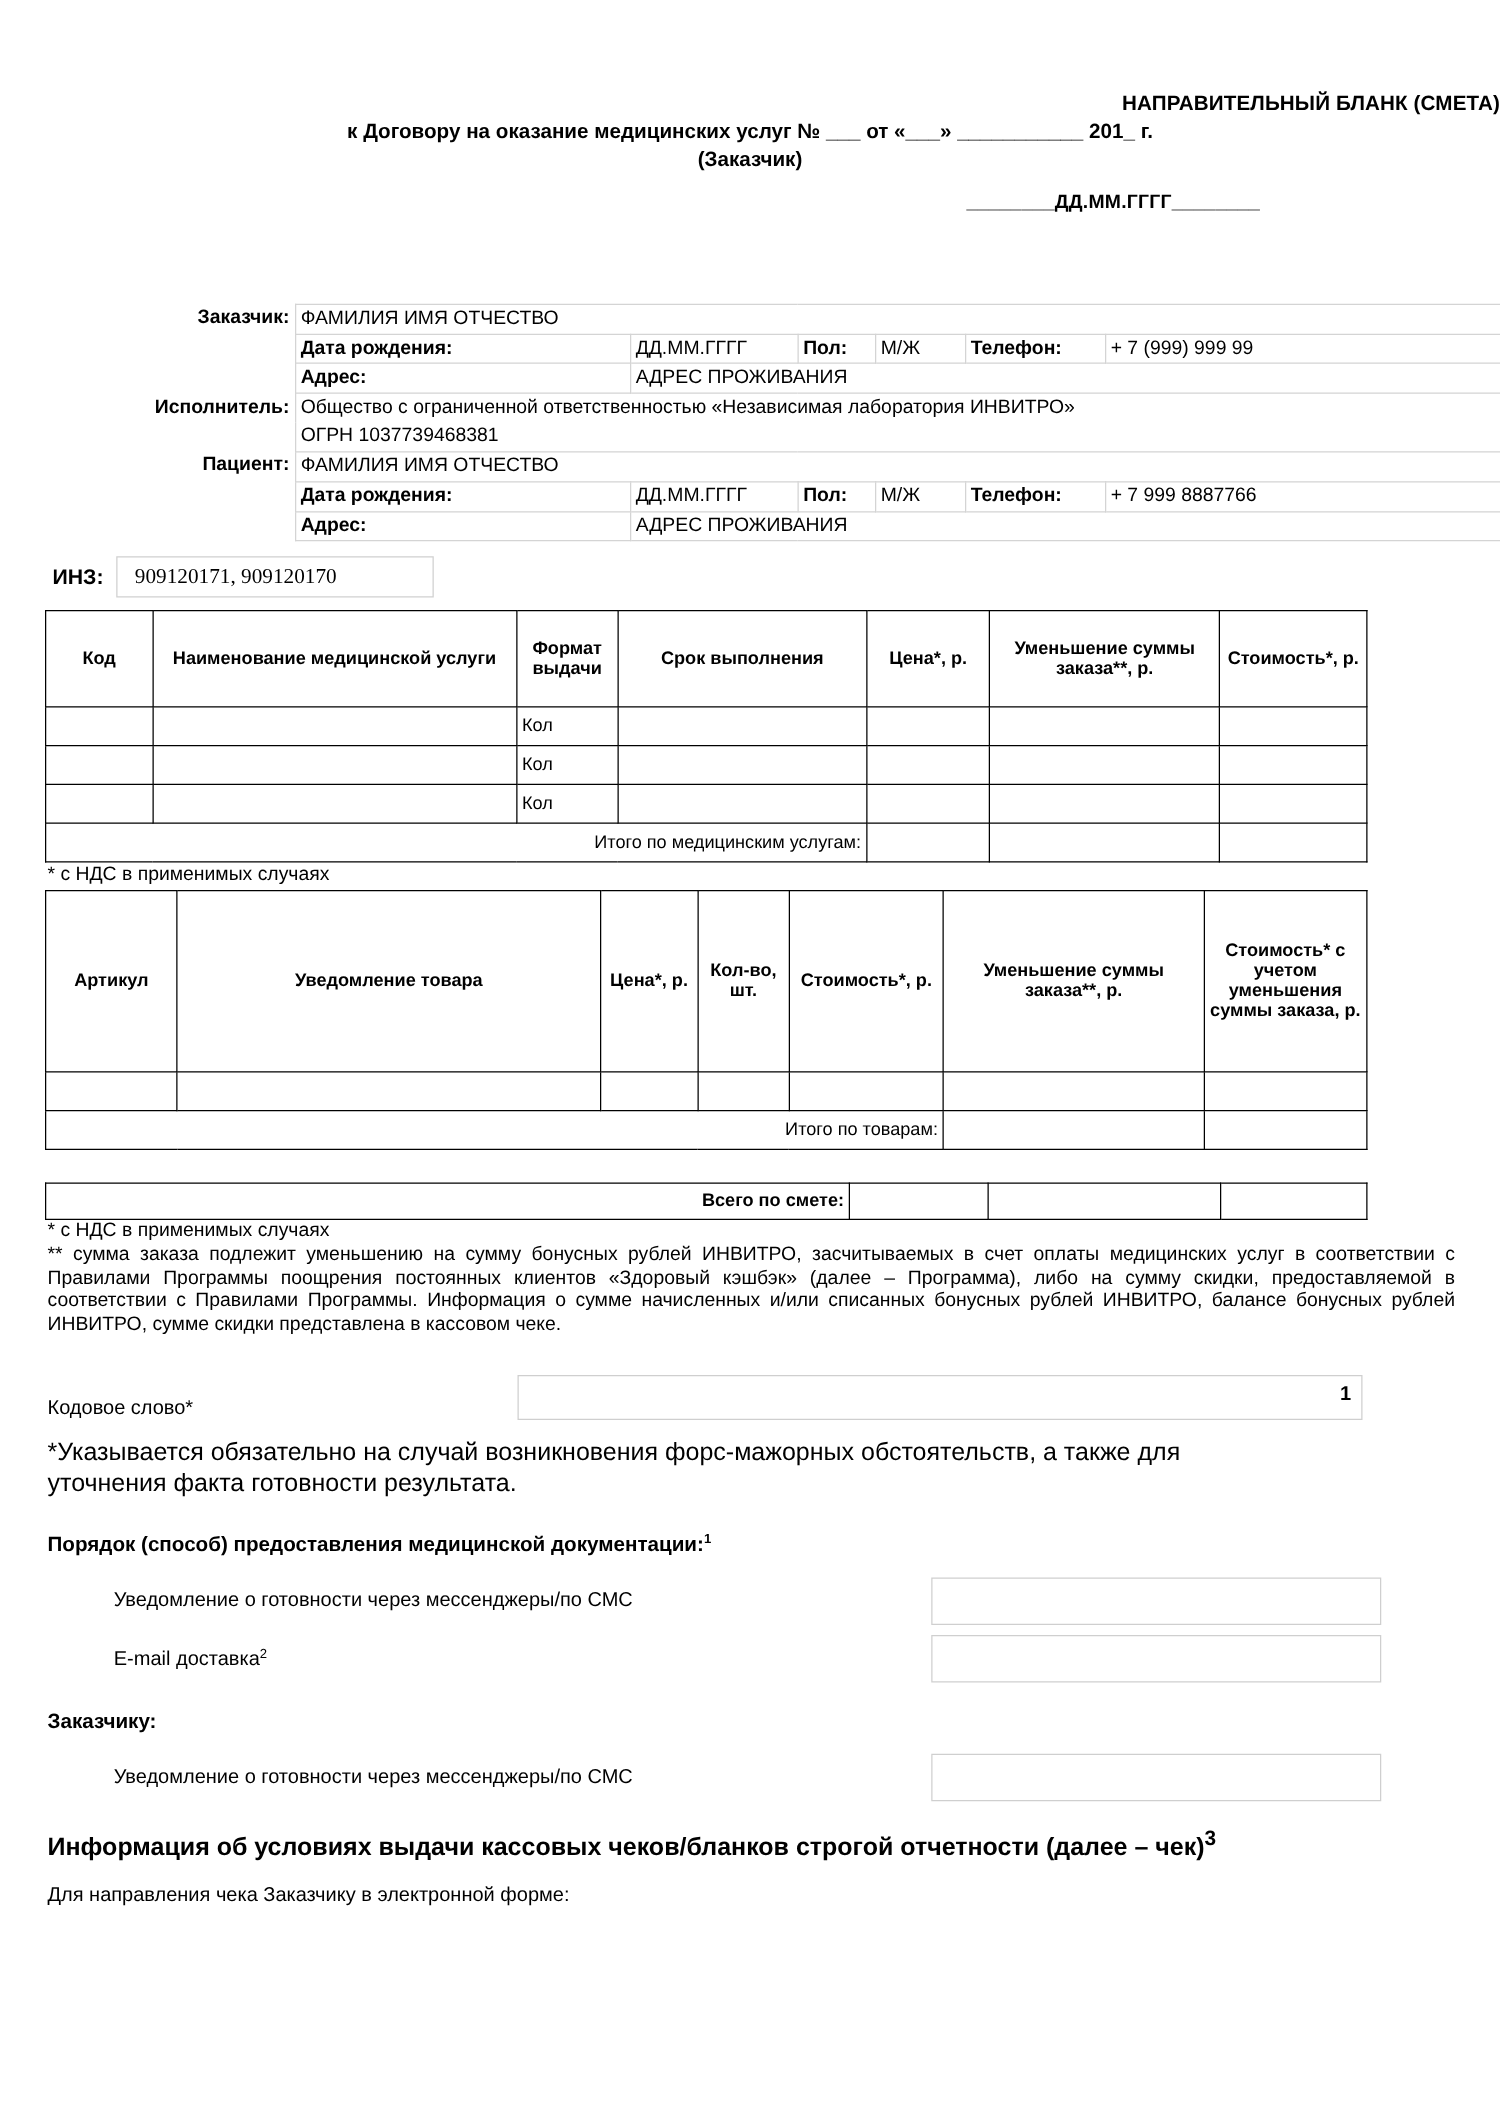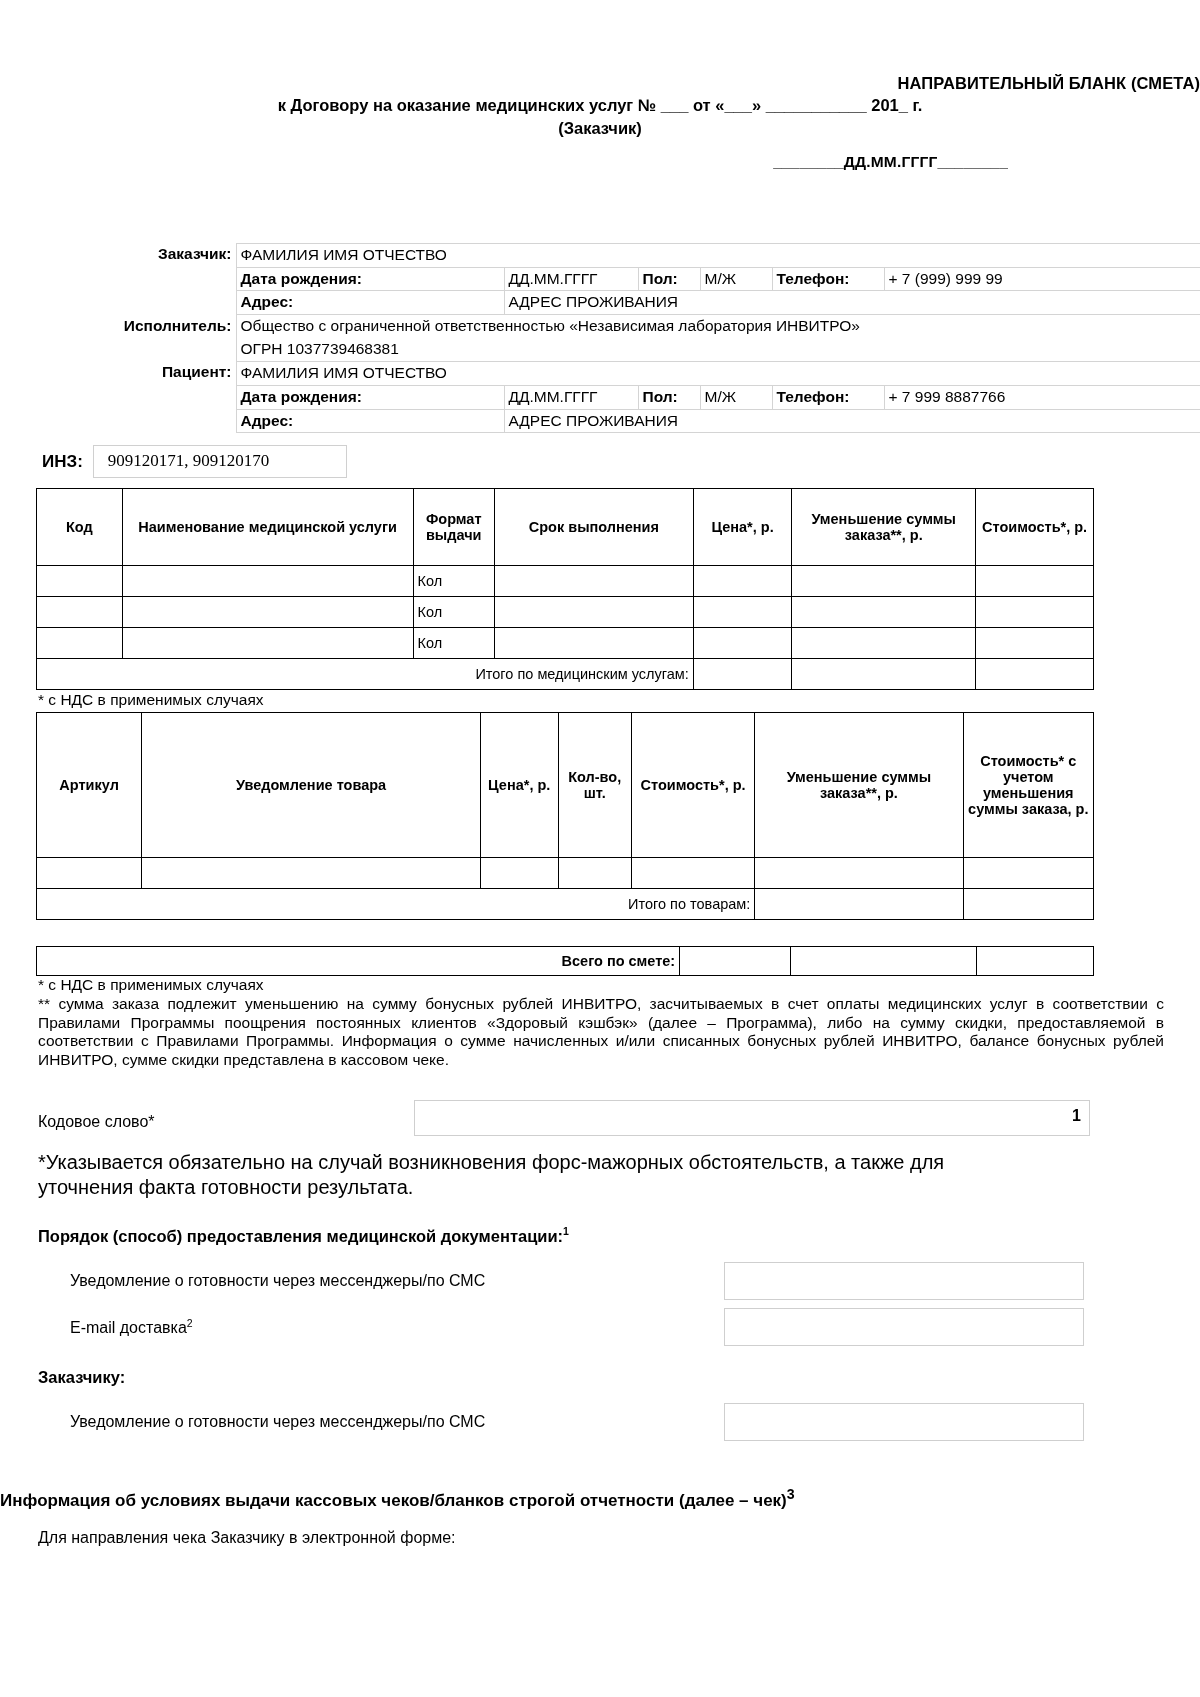--- a/index.html
+++ b/index.html
@@ -160,21 +160,21 @@
     text-align: justify;
     text-justify: inter-word;
     margin: 0;
   }
 
   
   .codeword-row {
     margin-top: 30px;
     padding-left: 38px;
     display: flex;
-    align-items: center;
+    align-items: flex-end;
   }
   .codeword-label {
     font-size: 16px;
     width: 376px;
     padding-top: 9px;
   }
   .codeword-box {
     border: 1px solid #cfcfcf;
     height: 36px;
     width: 676px;
@@ -210,37 +210,39 @@
     padding-left: 38px;
     font-weight: bold;
     font-size: 16.5px;
   }
 
   .opt-row {
     margin-top: 16px;
     padding-left: 70px;
     display: flex;
     align-items: center;
+    margin-left: 21px;
   }
   .opt-label {
     font-size: 16px;
     width: 654px;
   }
   .opt-box {
     border: 1px solid #cfcfcf;
     height: 38px;
     width: 360px;
     box-sizing: border-box;
   }
   .opt-row.tight { margin-top: 8px; }
 
   .final-head {
-    margin-top: 45px;
-    font-weight: bold;
-    font-size: 17px;
+    margin-top: 20px;
+    padding-left: 38px;
+    font-weight: bold;
+    font-size: 20px;
   }
   .final-text {
     margin-top: 18px;
     padding-left: 38px;
     font-size: 16px;
   }
 </style>
 </head>
 <body>
 

